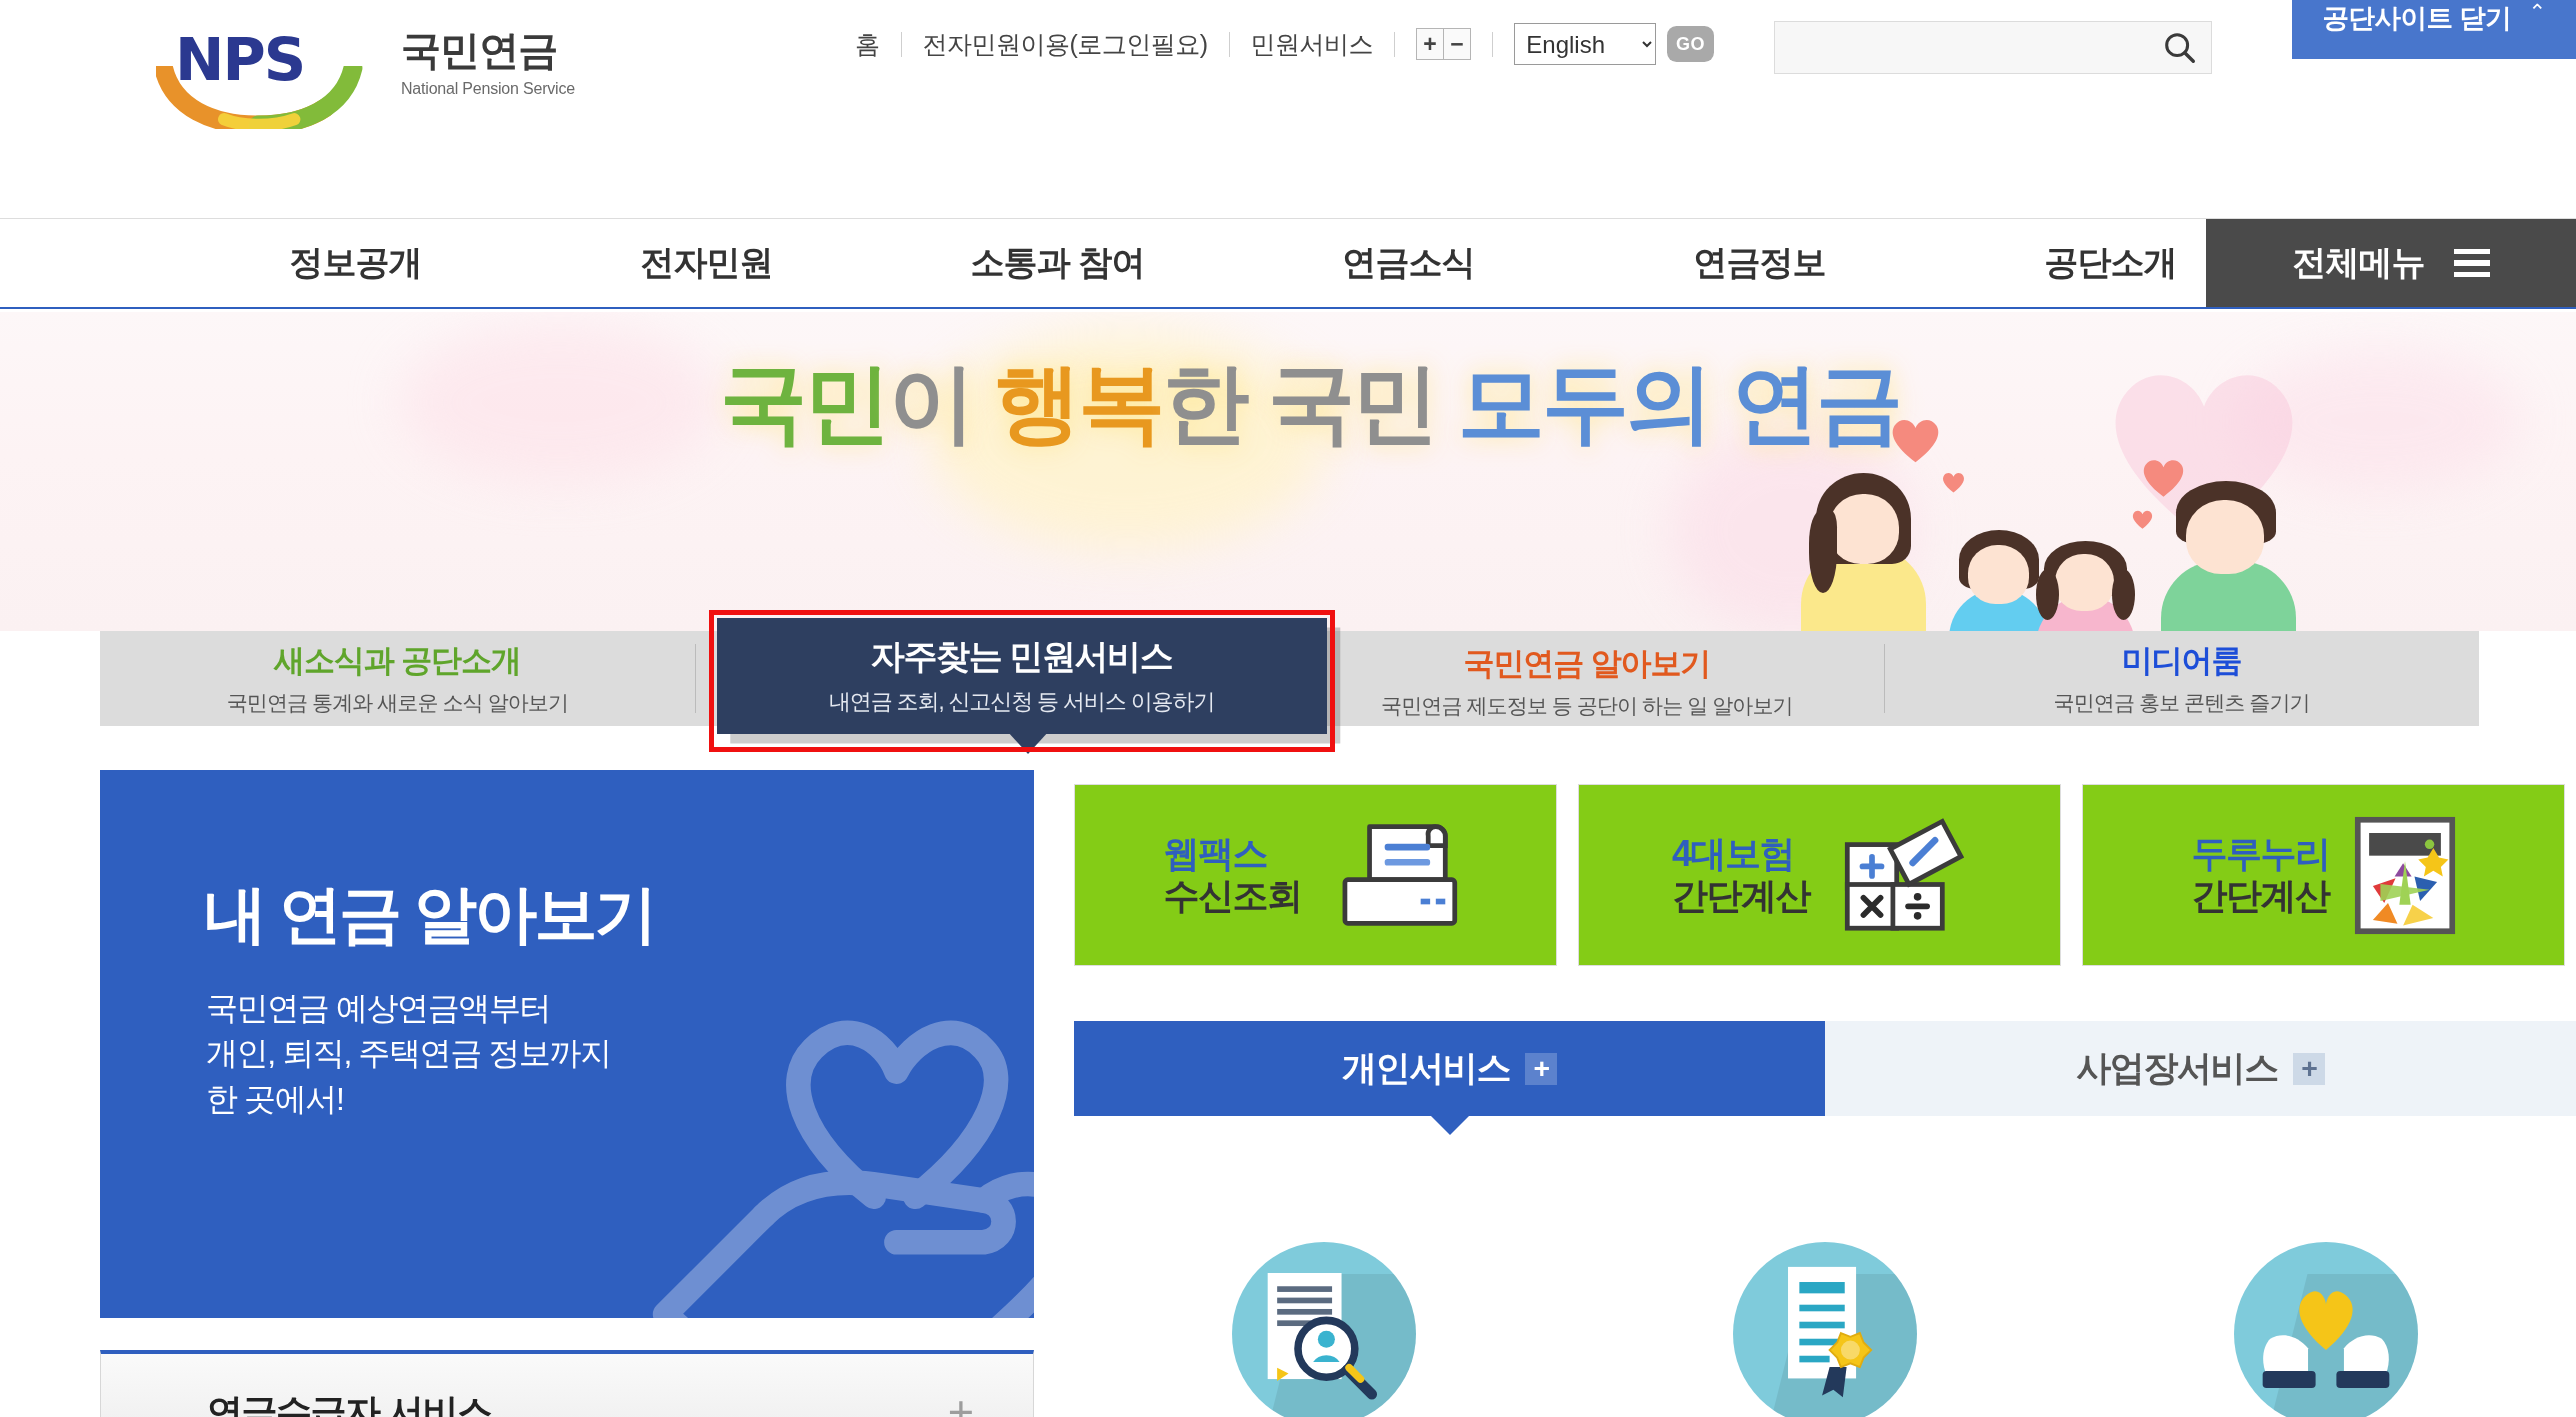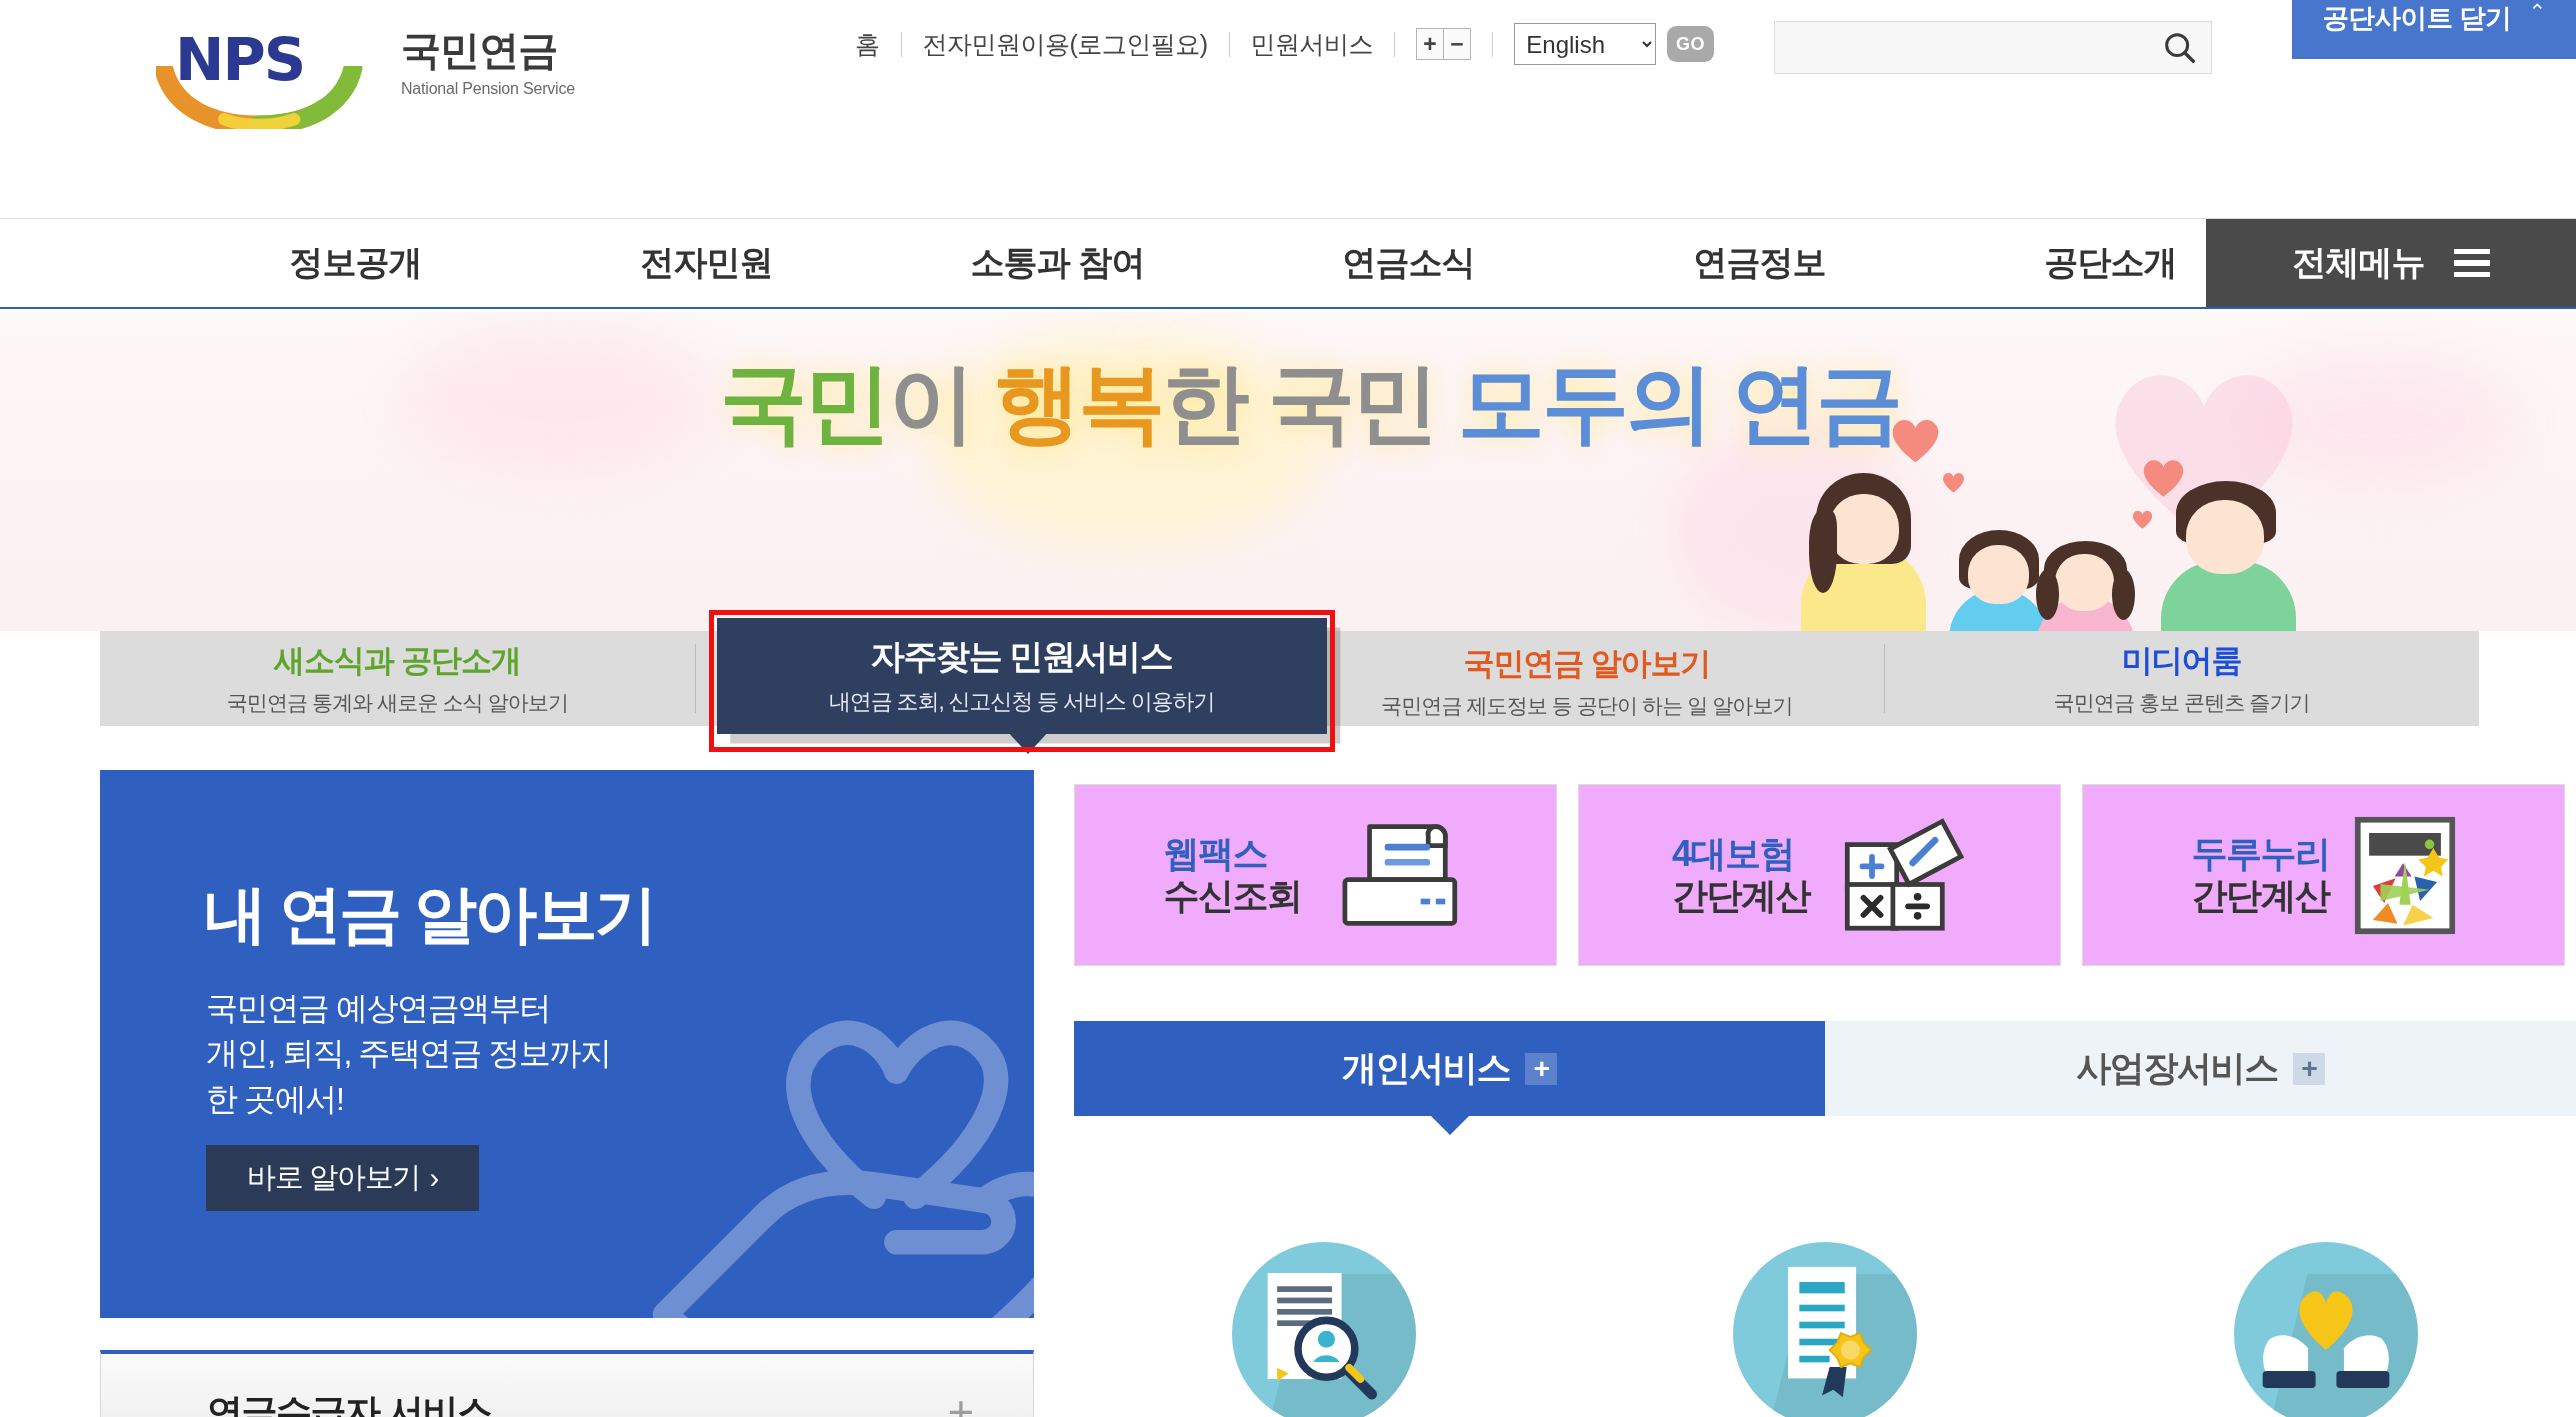--- a/index.html
+++ b/index.html
@@ -196,21 +196,21 @@
     position: absolute; top: 34px; left: 106px;
     font-size: 36px; font-weight: bold; color: #222222; letter-spacing: -1.5px;
   }
   .leftcard-plus {
     position: absolute; top: 32px; right: 59px; font-size: 45px; color: #9d9d9d; font-weight: 300;
   }
 
   
   .cardrow { position: absolute; top: 784px; left: 1074px; display: flex; gap: 21px; }
   .svccard {
-    width: 483px; height: 182px; background: #f0abfc; border: 0.9px solid #dddddd;
+    width: 483px; height: 182px; background: #84cc16; border: 0.9px solid #dddddd;
     display: flex; align-items: center; justify-content: center; gap: 24px; cursor: pointer;
   }
   .svccard-text { display: flex; flex-direction: column; line-height: 1.18; }
   .svc-t1 { font-size: 36px; font-weight: bold; color: #2f5fbf; letter-spacing: -1.5px; }
   .svc-t2 { font-size: 36px; font-weight: bold; color: #333333; letter-spacing: -1.5px; }
 
   
   .svctabs { position: absolute; top: 1021px; left: 1074px; width: 1502px; height: 95px; display: flex; }
   .svctab {
     flex: 1; display: flex; align-items: center; justify-content: center; gap: 15px;
@@ -409,24 +409,20 @@
         <path d="M70 120 C 86 104, 108 100, 132 104 L 186 112 C 200 114, 200 132, 186 134 L 140 134"></path>
         <path d="M70 120 L 18 172 L 66 214"></path>
         <path d="M186 112 C 206 96, 230 104, 234 120 C 238 140, 210 166, 182 190"></path>
       </g>
     </svg>
     <div class="bp-title">내 연금 알아보기</div>
     <div class="bp-desc">
       <div>국민연금 예상연금액부터</div>
       <div>개인, 퇴직, 주택연금 정보까지</div>
       <div>한 곳에서!</div>
-    </div>
-    <div class="bp-btn">
-      <span>바로 알아보기</span>
-      <span>›</span>
     </div>
   </div>
 
   <div class="leftcard">
     <div class="leftcard-title">연금수급자 서비스</div>
     <div class="leftcard-plus">+</div>
   </div>
 
   <div class="cardrow">
 

